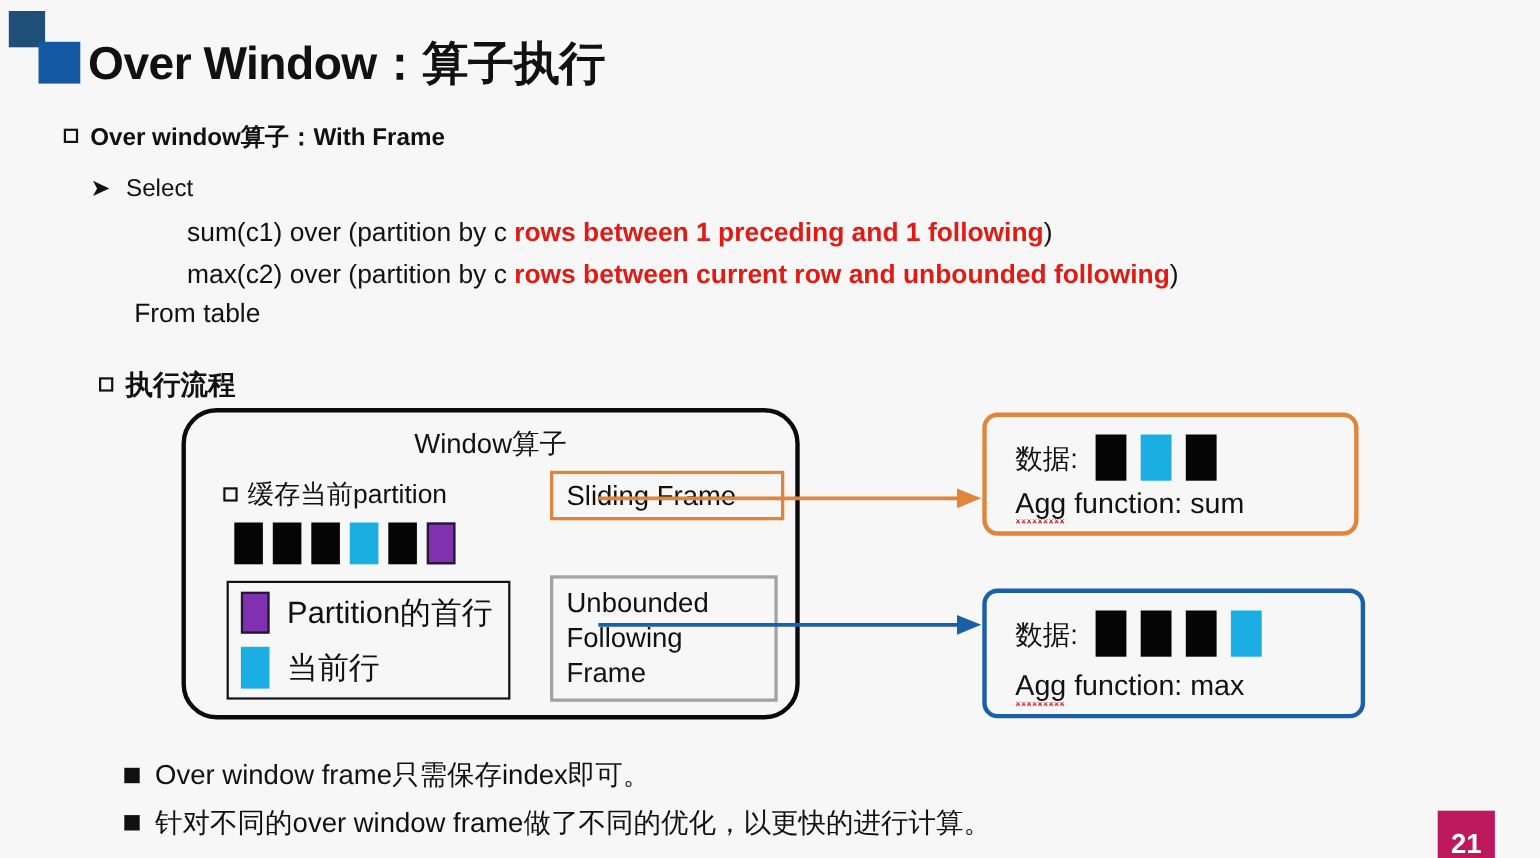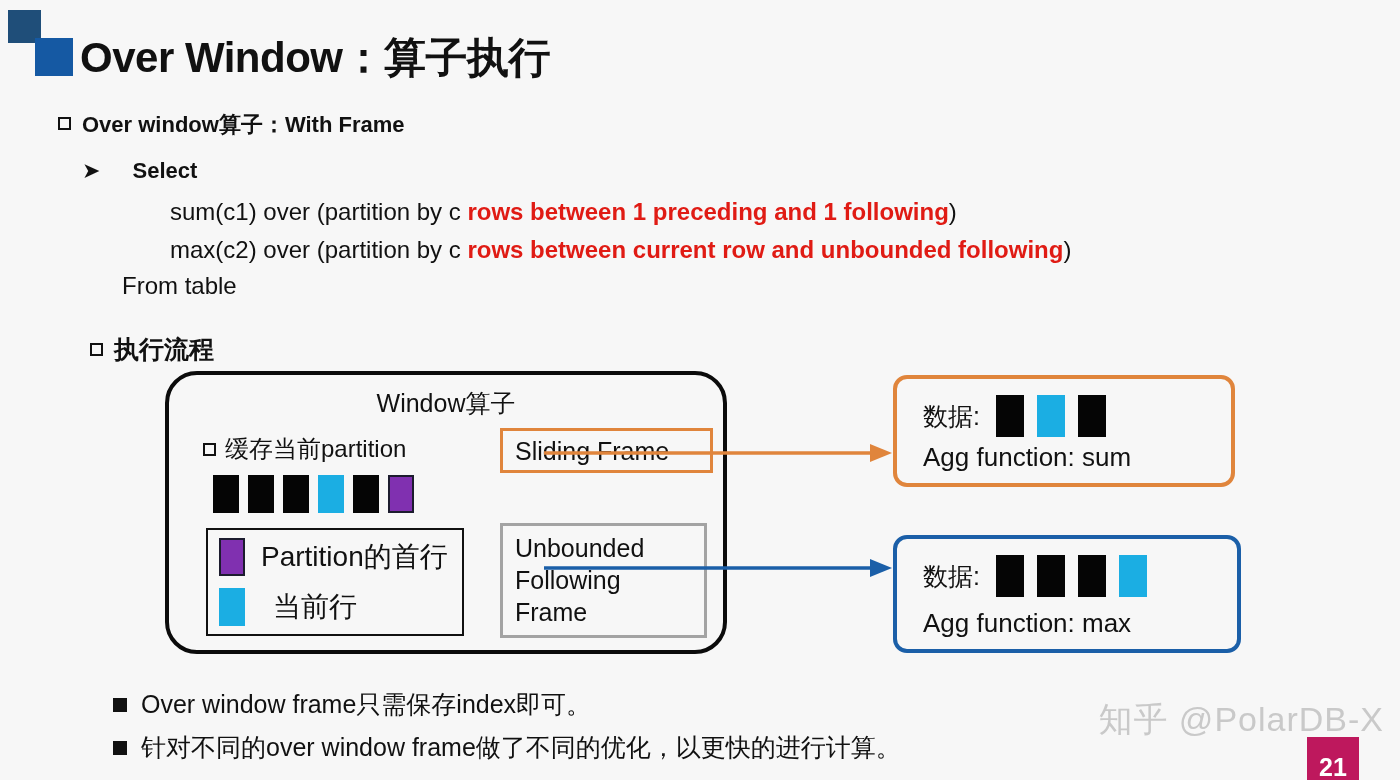--- a/index.html
+++ b/index.html
@@ -288,21 +288,21 @@
   <div id="logo-sq-a"></div>
   <div id="logo-sq-b"></div>
   <div id="title">Over Window：算子执行</div>
 
   <div class="lvl1" style="left:58px; top:110px;">
     <span class="sqbullet"></span><span>Over window算子：With Frame</span>
   </div>
 
   <div class="arrowbullet" style="left:82px; top:158px;">
     <span>➤</span>
-    <span style="margin-left:26px;font-weight:bold;">Select</span>
+    <span style="margin-left:8px;">Select</span>
   </div>
 
   <div class="codeline" style="left:170px; top:198px;">
     <span>sum(c1) over (partition by c </span><span class="red">rows between 1 preceding and 1 following</span><span>)</span>
   </div>
 
   <div class="codeline" style="left:170px; top:236px;">
     <span>max(c2) over (partition by c </span><span class="red">rows between current row and unbounded following</span><span>)</span>
   </div>
 
@@ -336,21 +336,21 @@
       <div class="blk cyan"></div>
       <div class="blk black"></div>
       <div class="blk purple"></div>
     </div>
 
     <div id="legend">
       <div class="legend-row" style="left:11px; top:8px;">
         <span class="legend-sw purple"></span>
         <span class="legend-txt">Partition的首行</span>
       </div>
-      <div class="legend-row" style="left:11px; top:58px;gap:12px;">
+      <div class="legend-row" style="left:11px; top:58px;">
         <span class="legend-sw cyan"></span>
         <span class="legend-txt">当前行</span>
       </div>
     </div>
 
     <div id="sliding-frame-box">
       <span class="frame-txt">Sliding Frame</span>
     </div>
 
     <div id="unbounded-frame-box">
@@ -389,16 +389,15 @@
     </div>
   </div>
 
   <div class="bottom-bullet" style="left:113px; top:688px;">
     <span class="filled-sq"></span><span>Over window frame只需保存index即可。</span>
   </div>
   <div class="bottom-bullet" style="left:113px; top:731px;">
     <span class="filled-sq"></span><span>针对不同的over window frame做了不同的优化，以更快的进行计算。</span>
   </div>
 
-  <div id="watermark">知乎 @PolarDB-X</div>
   <div id="page-badge">21</div>
 
 </div>
 
 </body></html>

